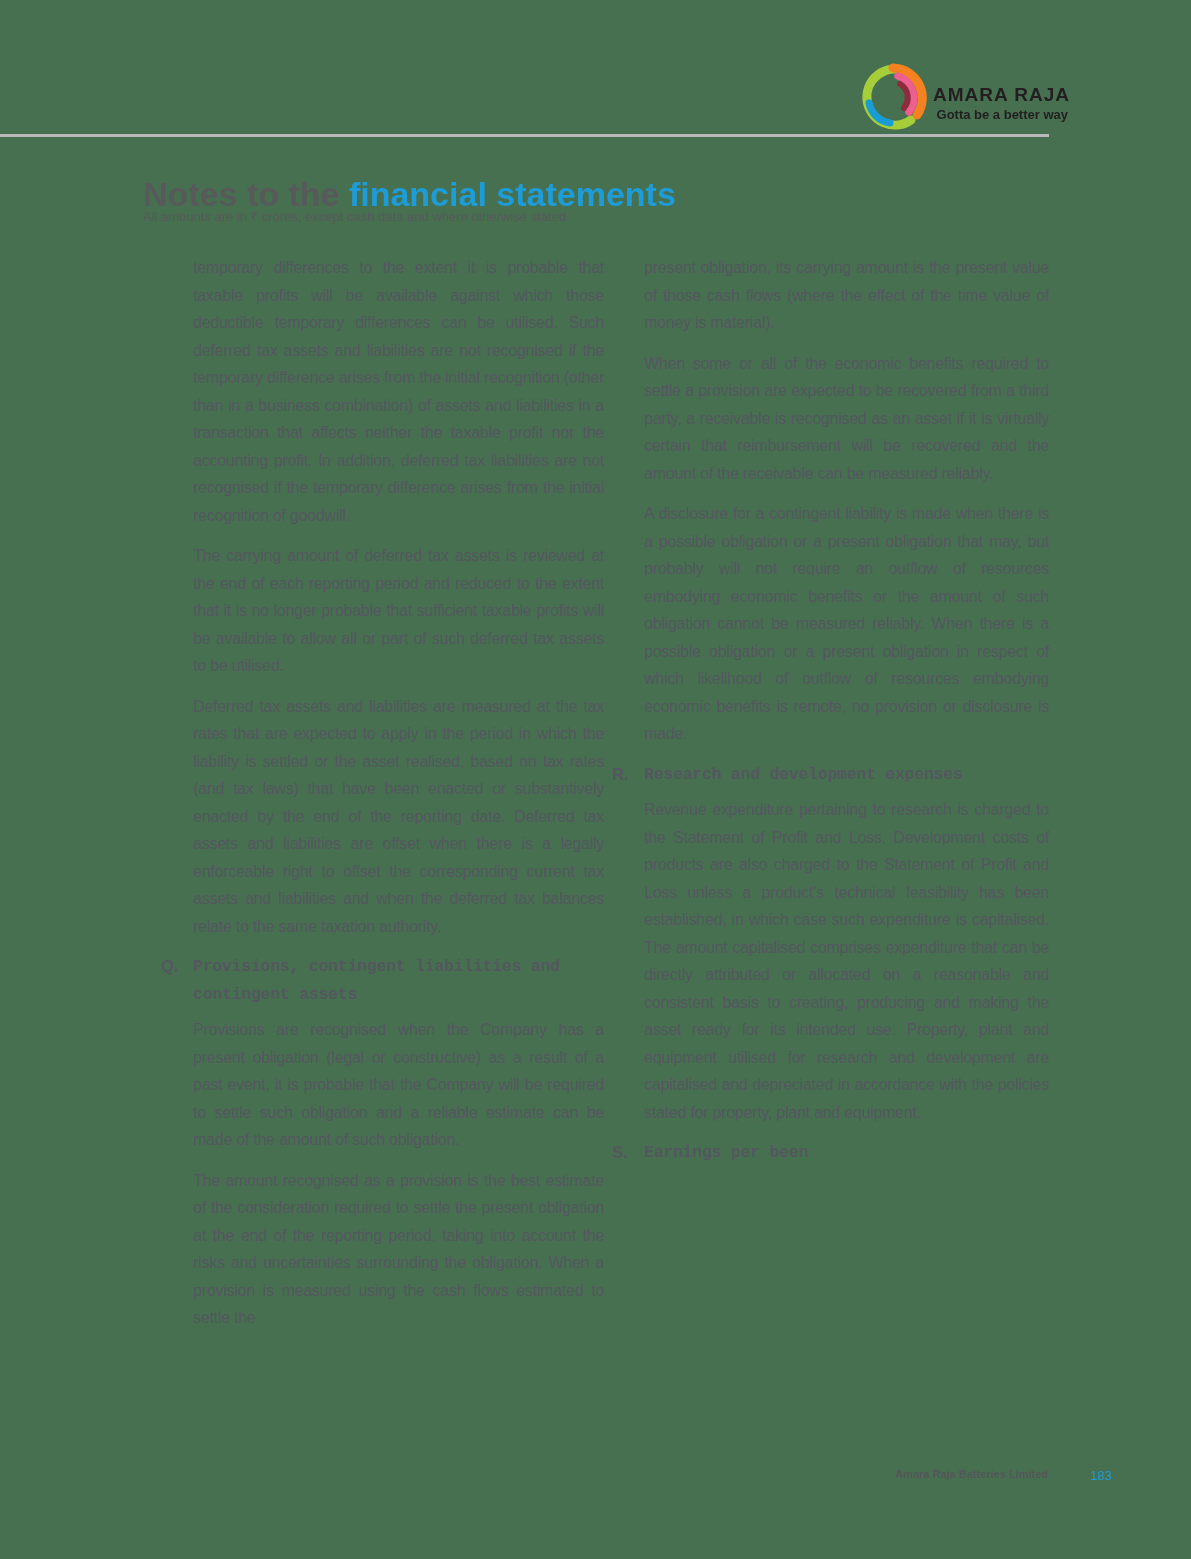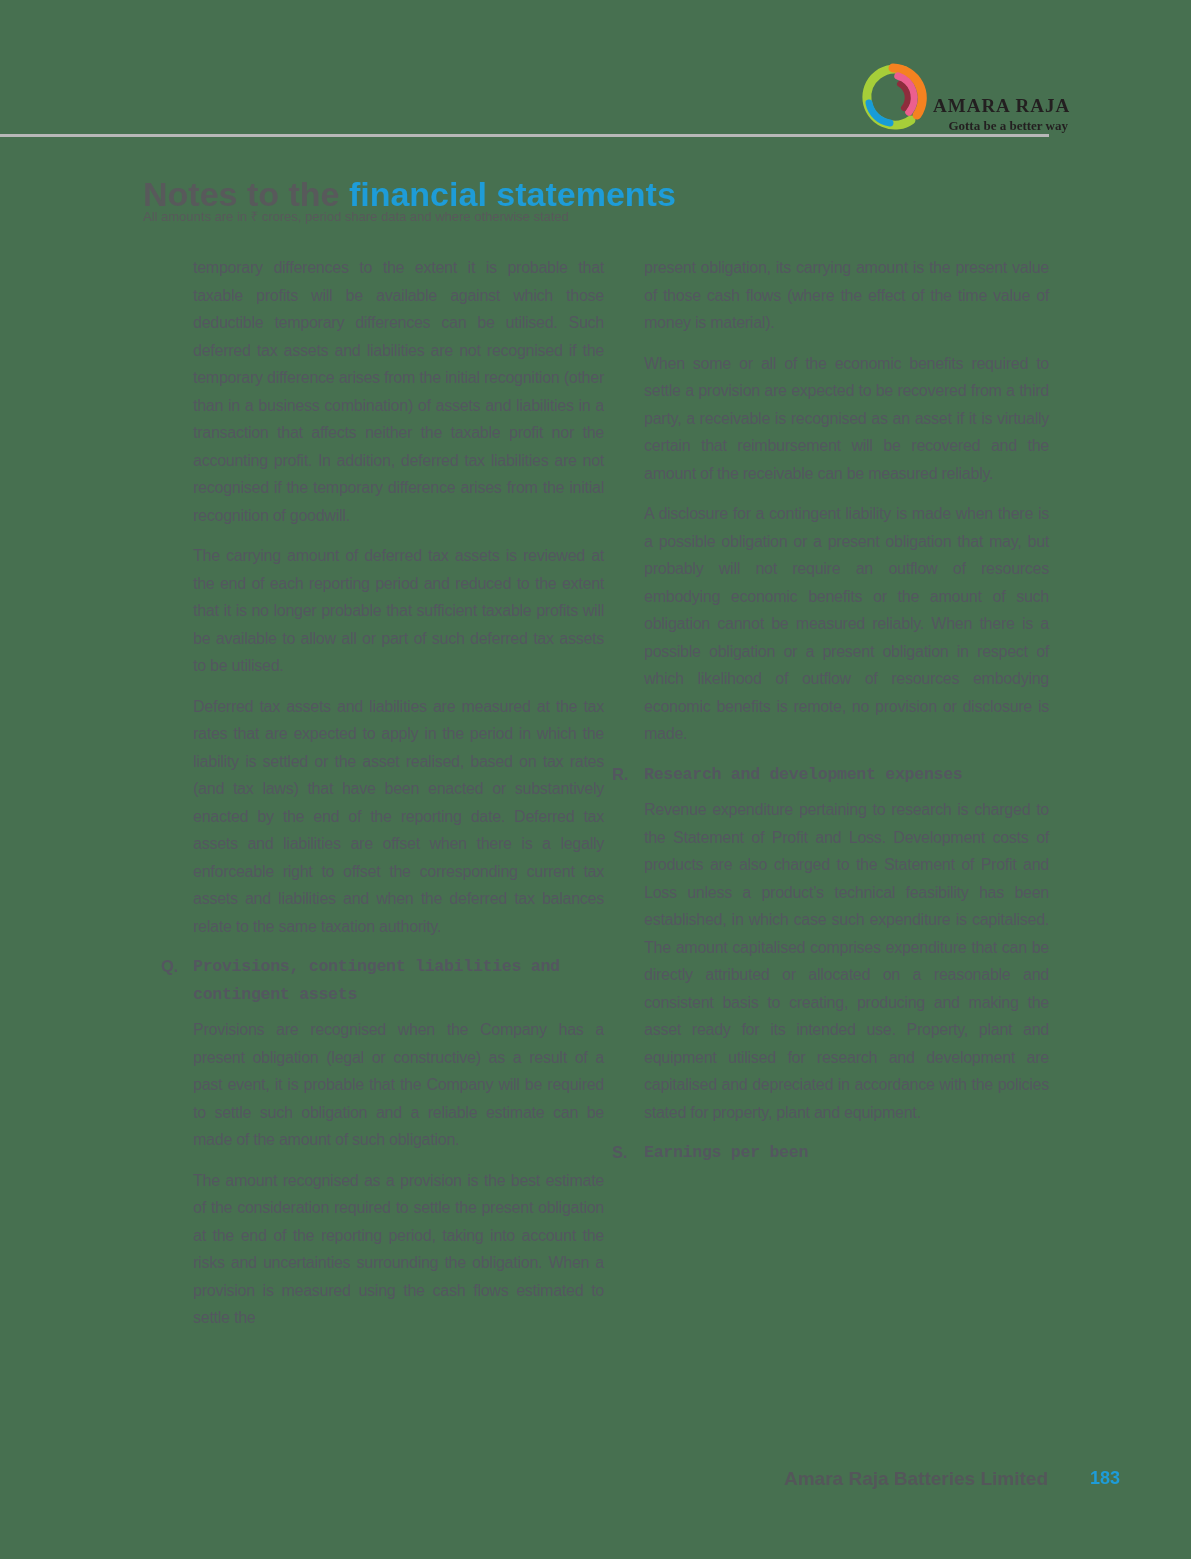--- a/index.html
+++ b/index.html
@@ -8,21 +8,21 @@
     position:relative;
     width:1191px;height:1559px;
     background:#477050;
     overflow:hidden;
     font-family:"Liberation Sans", sans-serif;
     color:#545660;
   }
   
   .logo{
     position:absolute;left:855px;top:62px;
-    display:flex;align-items:flex-end;font-family:Liberation Serif, serif;
+    display:flex;align-items:flex-start;
   }
   .logo svg{display:block;}
   .logo-text{margin-left:6px;padding-top:22px;width:135px;}
   .logo-wordmark{
     font-size:19px;font-weight:bold;letter-spacing:1px;
     color:#231f20;white-space:nowrap;
   }
   .logo-tagline{
     font-size:13px;font-weight:bold;color:#231f20;
     text-align:right;margin-top:1px;white-space:nowrap;
@@ -55,25 +55,25 @@
   .sect .lbl{
     flex:0 0 32px;font-weight:bold;color:#545660;font-size:16.5px;
   }
   .sect h2{
     margin:0;font-size:16.5px;font-weight:bold;color:#545660;
     line-height:27.5px;letter-spacing:-0.25px;text-align:left;font-family:Liberation Mono, monospace;
   }
   
   .footer-company{
     position:absolute;top:1468px;right:143px;
-    font-size:19px;font-weight:bold;color:#54565a;white-space:nowrap;
+    font-size:11px;font-weight:bold;color:#54565a;white-space:nowrap;
   }
   .footer-page{
     position:absolute;top:1468px;left:1090px;
-    font-size:18px;font-weight:bold;color:#1e9cd8;
+    font-size:13px;font-weight:normal;color:#1e9cd8;
   }
 </style>
 </head>
 <body>
 
 <div class="page">
 
   <div class="logo">
     <svg width="72" height="72" viewBox="0 0 72 72">
       <g fill="none" stroke-linecap="round">
@@ -86,21 +86,21 @@
     </svg>
     <div class="logo-text">
       <div class="logo-wordmark">AMARA RAJA</div>
       <div class="logo-tagline">Gotta be a better way</div>
     </div>
   </div>
 
   <div class="header-rule"></div>
 
   <div class="title"><span>Notes to the </span><span class="hl">financial statements</span></div>
-  <div class="subtitle">All amounts are in ₹ crores, period share data and where otherwise stated</div>
+  <div class="subtitle">All amounts are in ₹ crores, except cash data and where otherwise stated</div>
 
   <div class="col col-left">
     <p class="body">temporary differences to the extent it is probable that taxable profits will be available against which those deductible temporary differences can be utilised. Such deferred tax assets and liabilities are not recognised if the temporary difference arises from the initial recognition (other than in a business combination) of assets and liabilities in a transaction that affects neither the taxable profit nor the accounting profit. In addition, deferred tax liabilities are not recognised if the temporary difference arises from the initial recognition of goodwill.</p>
     <p class="body">The carrying amount of deferred tax assets is reviewed at the end of each reporting period and reduced to the extent that it is no longer probable that sufficient taxable profits will be available to allow all or part of such deferred tax assets to be utilised.</p>
     <p class="body">Deferred tax assets and liabilities are measured at the tax rates that are expected to apply in the period in which the liability is settled or the asset realised, based on tax rates (and tax laws) that have been enacted or substantively enacted by the end of the reporting date. Deferred tax assets and liabilities are offset when there is a legally enforceable right to offset the corresponding current tax assets and liabilities and when the deferred tax balances relate to the same taxation authority.</p>
     <div class="sect">
       <span class="lbl">Q.</span>
       <h2>Provisions, contingent liabilities and contingent assets</h2>
     </div>
     <p class="body">Provisions are recognised when the Company has a present obligation (legal or constructive) as a result of a past event, it is probable that the Company will be required to settle such obligation and a reliable estimate can be made of the amount of such obligation.</p>

